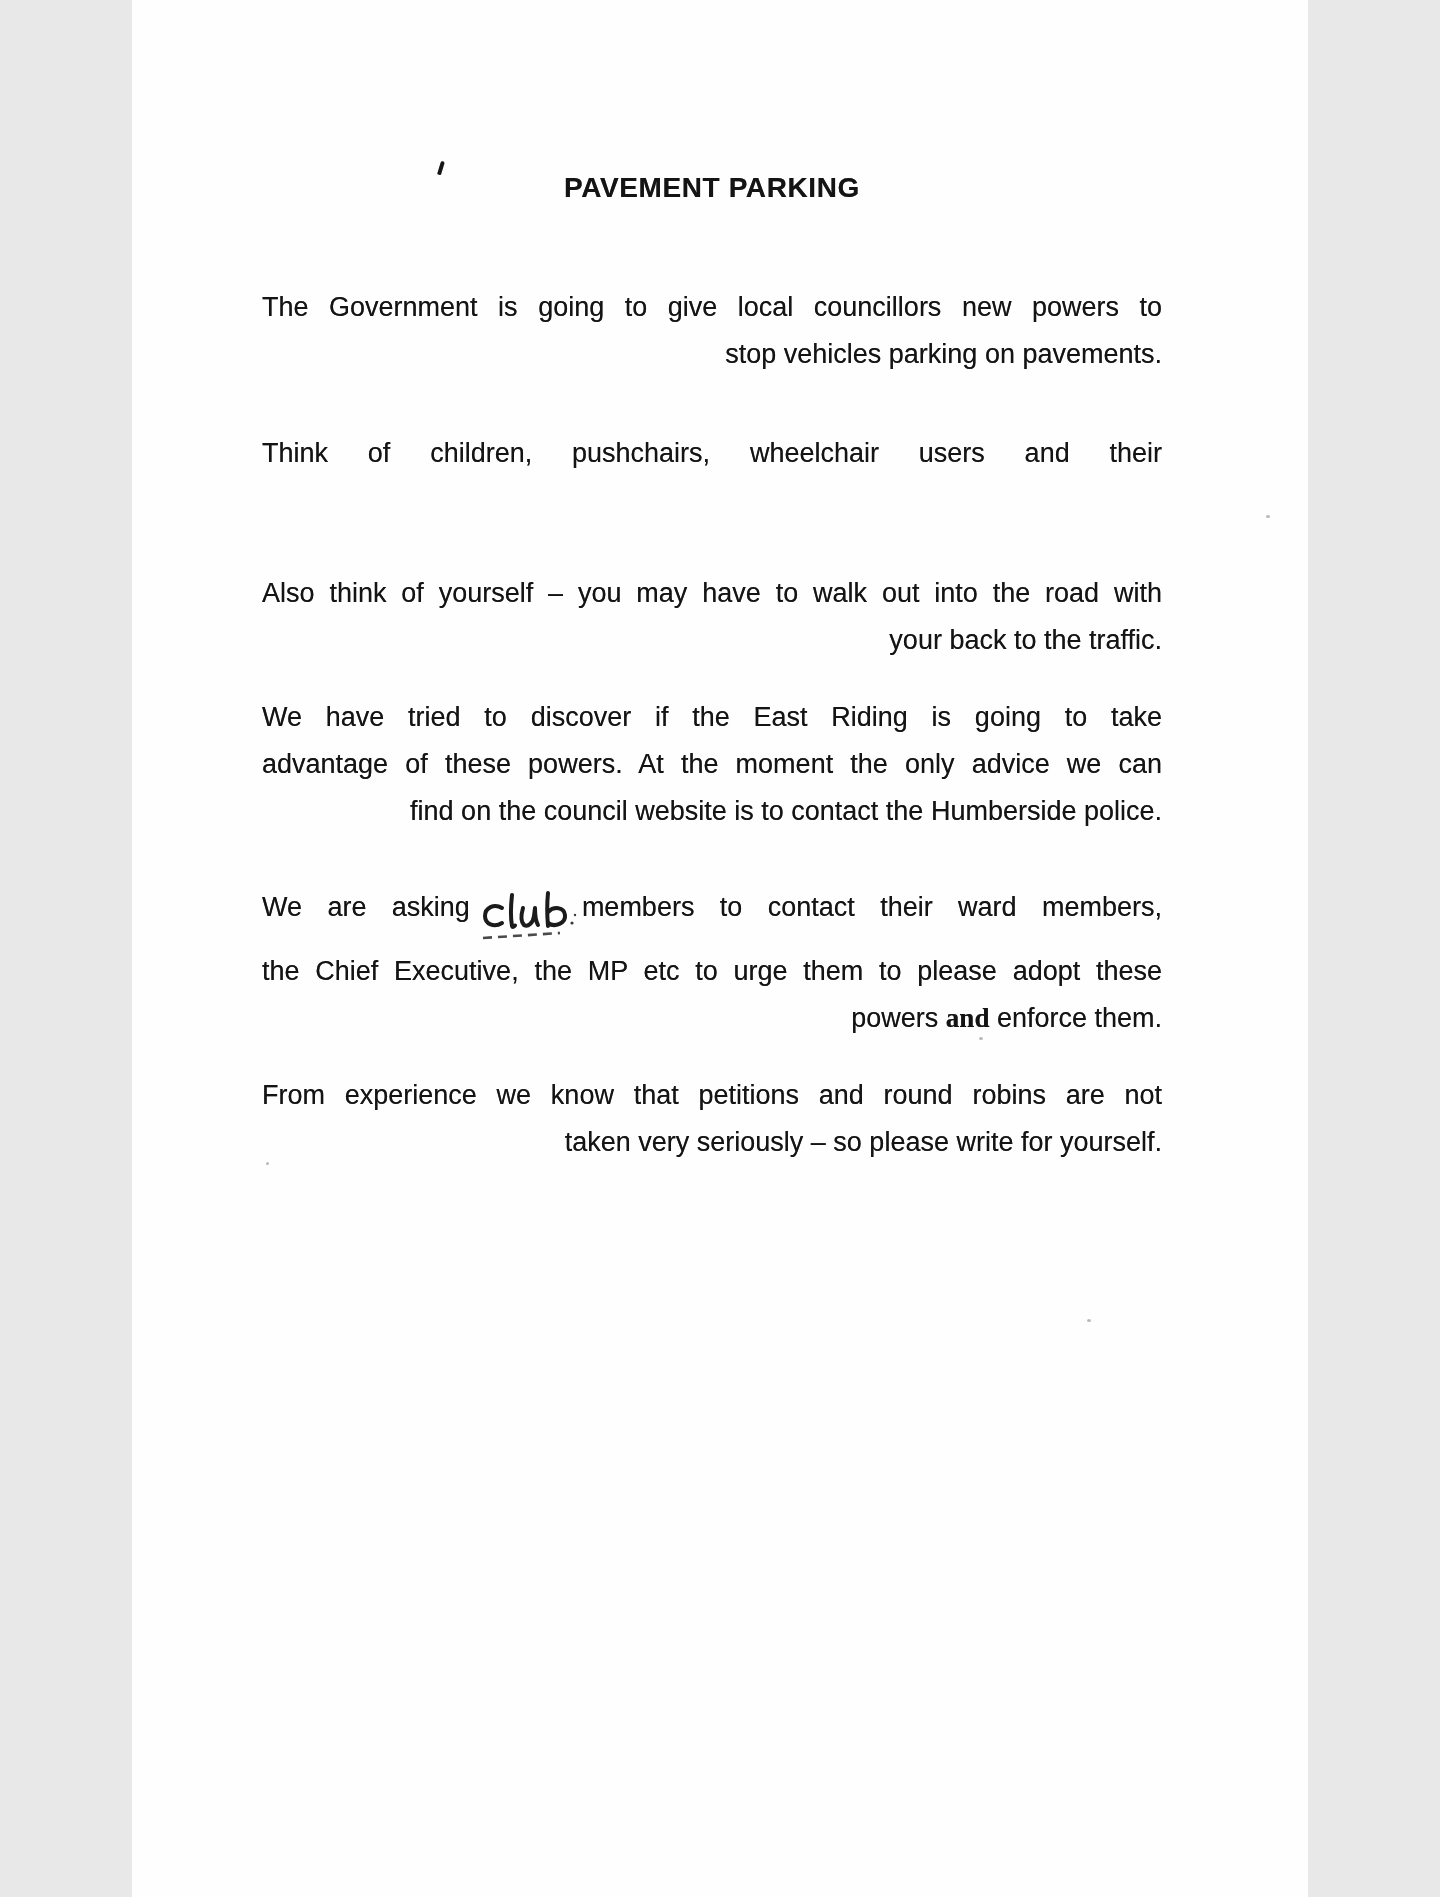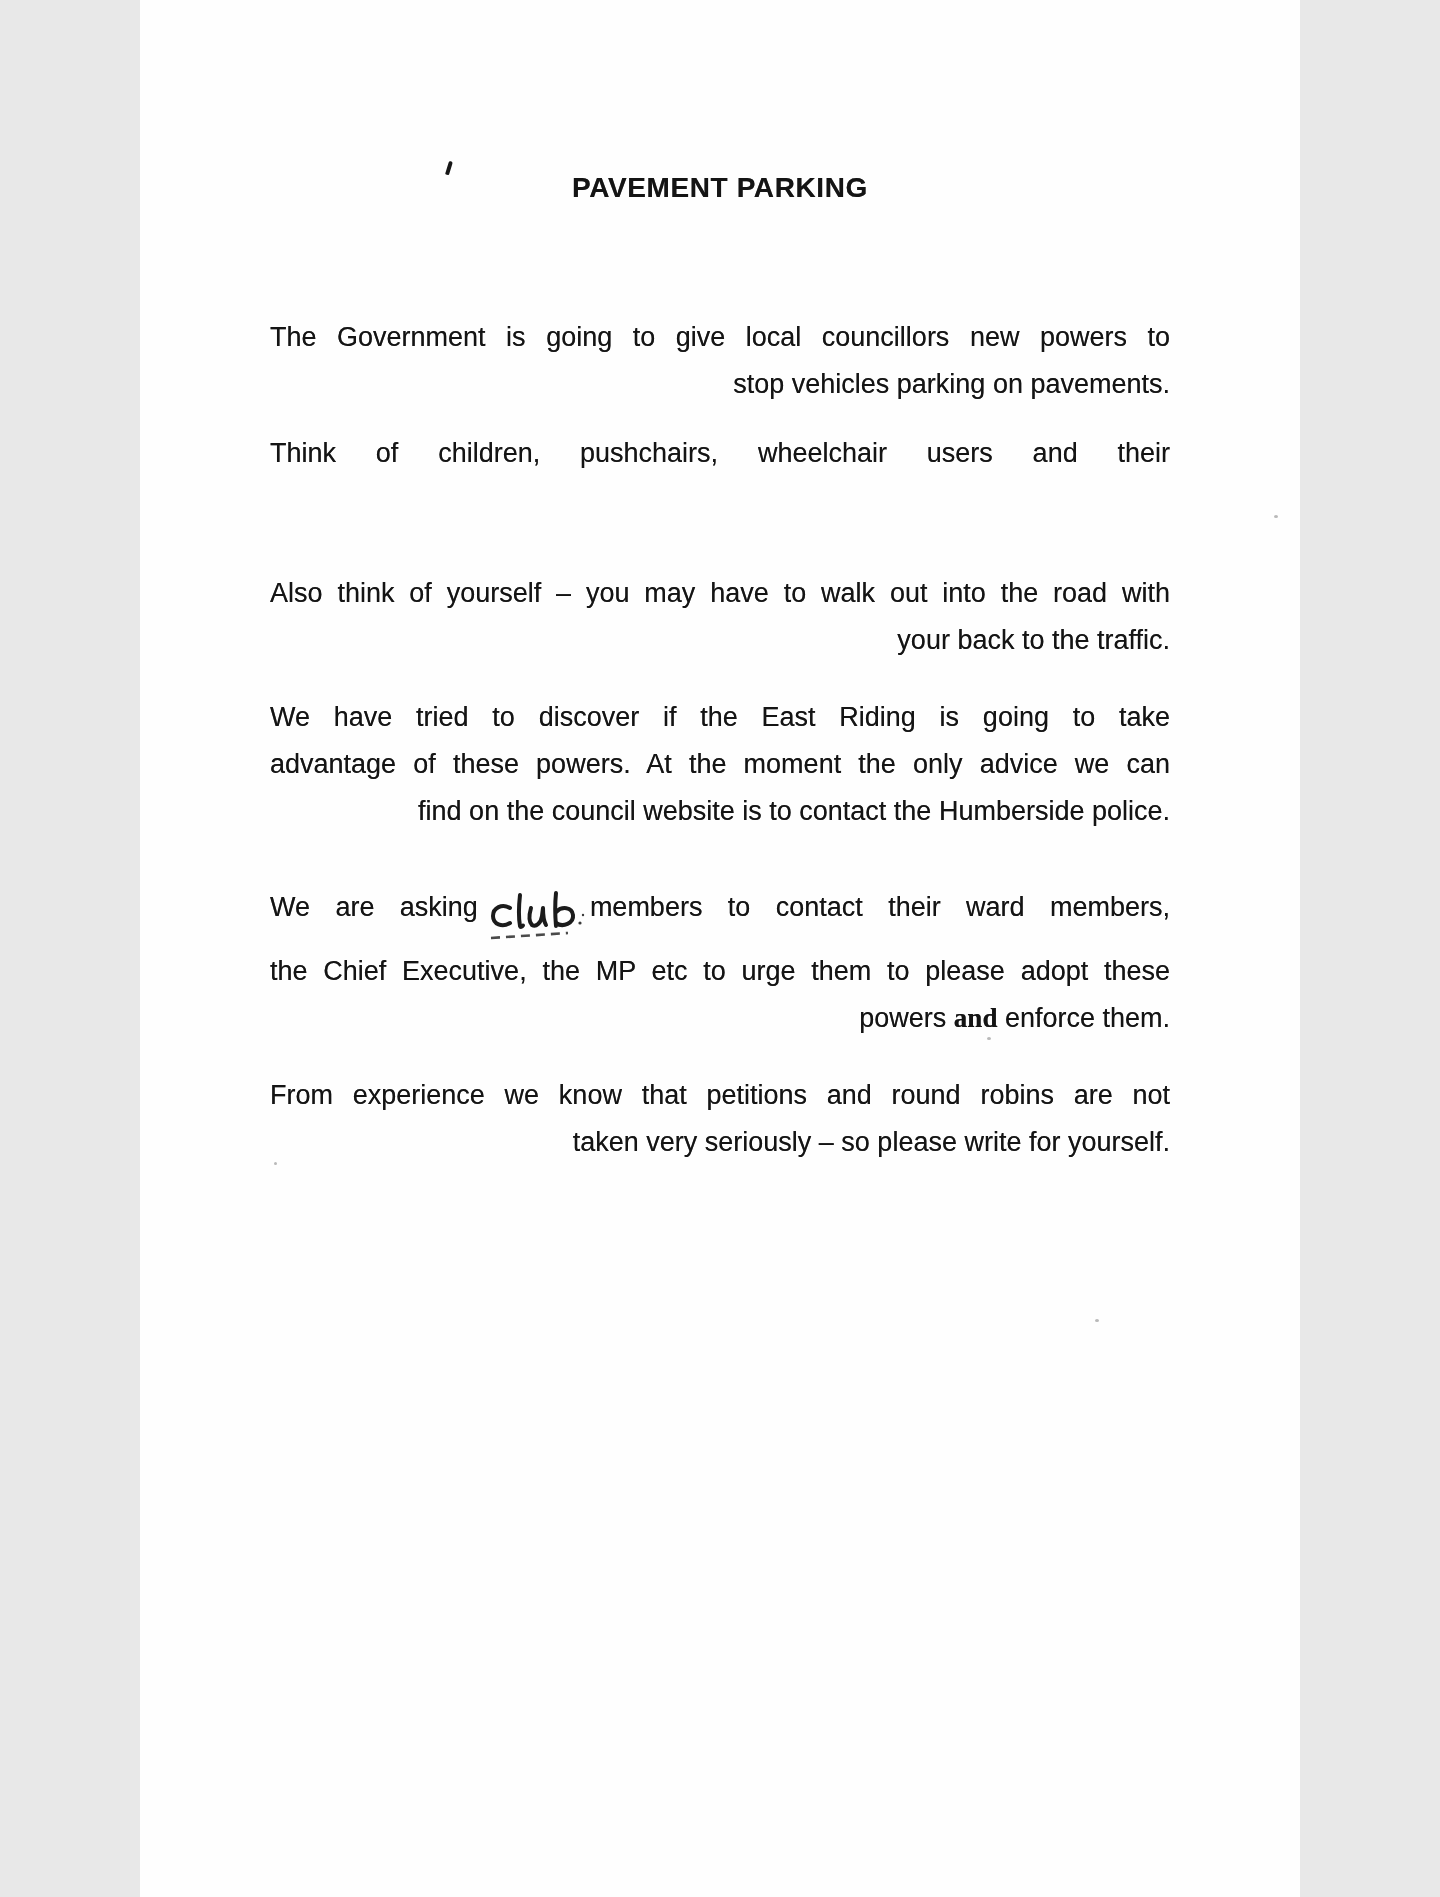--- a/index.html
+++ b/index.html
@@ -5,20 +5,21 @@
   html, body { margin: 0; padding: 0; background: #e8e8e8; }
   .page {
     position: relative;
     width: 1160px;
     height: 1897px;
     margin: 0 auto;
     background: #fefefe;
     overflow: hidden;
     font-family: "Liberation Sans", "DejaVu Sans", sans-serif;
     color: #141414;
+    padding-left: 16px;
   }
   .title {
     position: absolute;
     left: 130px;
     top: 168px;
     width: 900px;
     margin: 0;
     font-size: 28px;
     font-weight: 600;
     letter-spacing: 0.6px;
@@ -65,21 +66,21 @@
   
   .speck {
     position: absolute;
     border-radius: 50%;
     background: #b9b9b9;
   }
   .speck.s1 { left: 1134px; top: 515px; width: 4px; height: 3px; }
   .speck.s2 { left: 847px;  top: 1037px; width: 4px; height: 3px; }
   .speck.s3 { left: 134px;  top: 1162px; width: 3px; height: 3px; }
   .speck.s4 { left: 955px;  top: 1319px; width: 4px; height: 3px; }
-  .p1 { top: 284px; margin-top: 30px; }
+  .p1 { top: 284px; }
   .p2 { top: 430px; }
   .p3 { top: 570px; }
   .p4 { top: 694px; }
   .p5 { top: 884px; }
   .p6 { top: 1072px; }
 </style>
 </head>
 <body>
 
 <div class="page">

